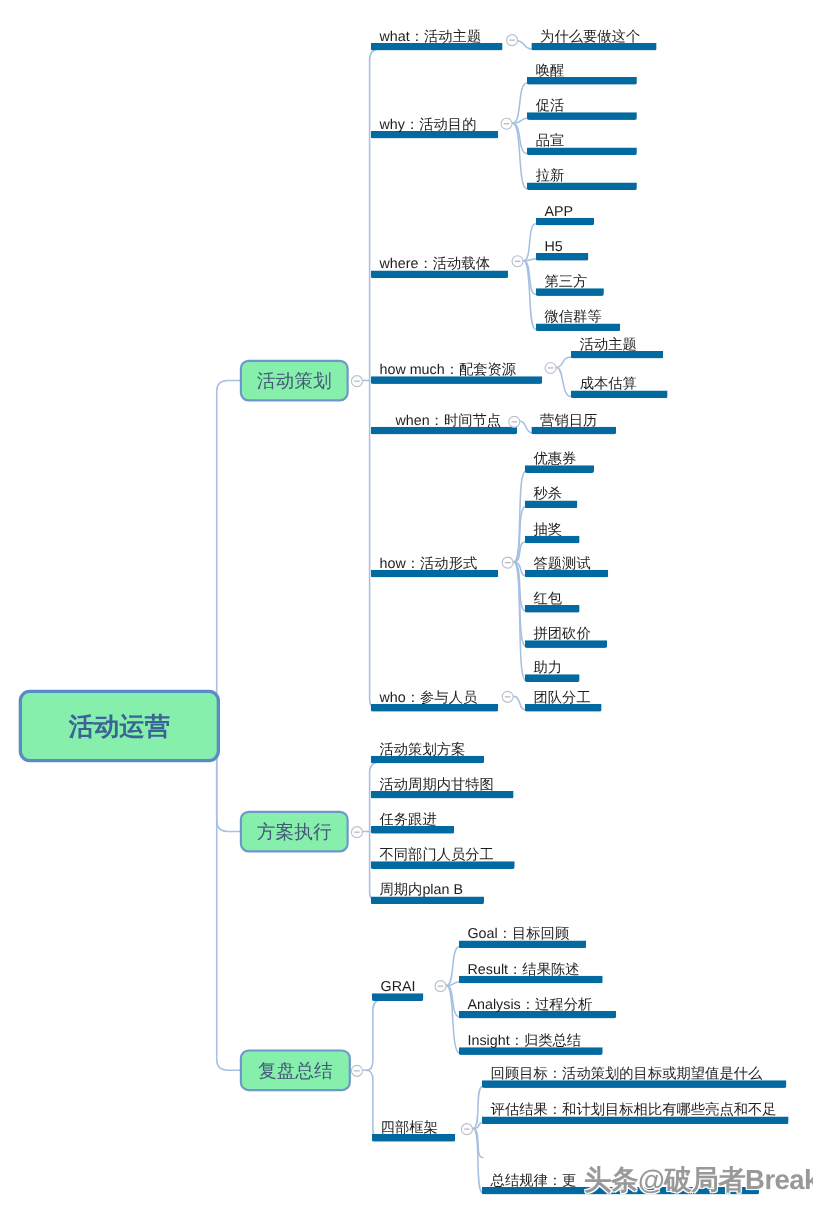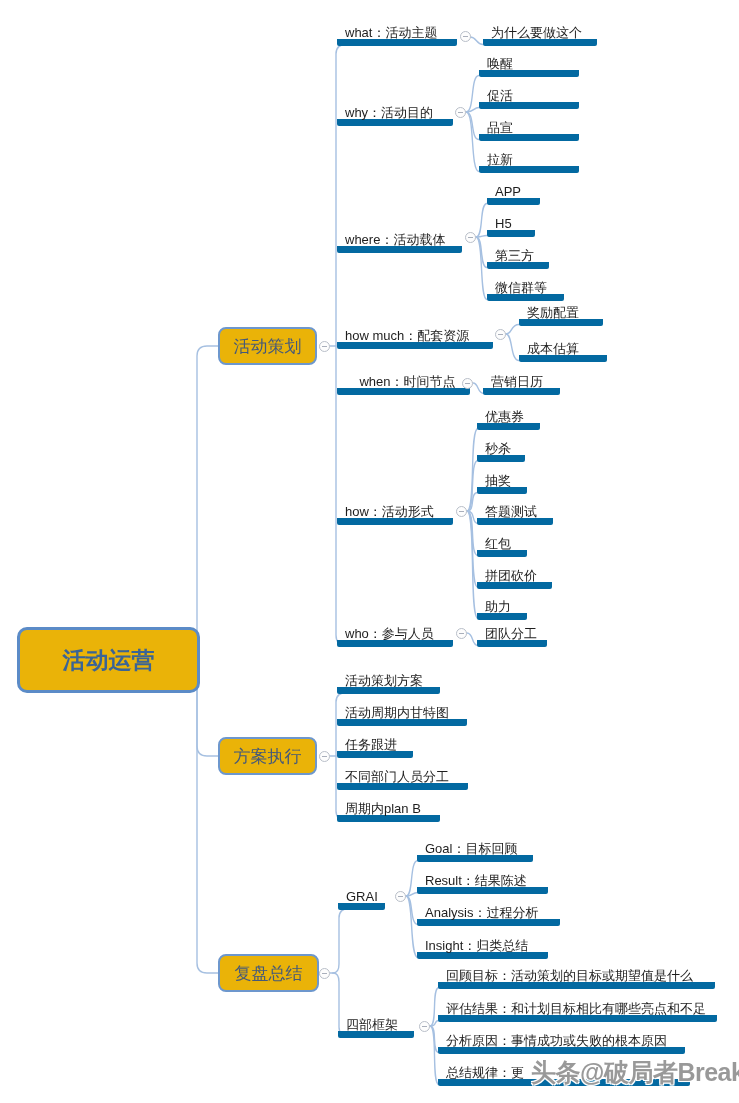--- a/index.html
+++ b/index.html
@@ -5,21 +5,21 @@
   html,body{margin:0;padding:0;background:#fff;}
   body{width:739px;height:1103px;position:relative;overflow:hidden;
        font-family:"Liberation Sans","DejaVu Sans",sans-serif;}
   #canvas{position:absolute;inset:0;width:739px;height:1103px;background:#fff;}
   #wires{position:absolute;left:0;top:0;z-index:1;}
   .lnode{position:absolute;z-index:2;box-sizing:border-box;height:23px;
          border-bottom:7px solid #0369a1;border-radius:2px;
          font-size:13px;line-height:19px;color:#1e1e1e;
          padding-left:8px;white-space:nowrap;}
   .bnode{position:absolute;z-index:2;box-sizing:border-box;
-         border:2px solid #6d97cd;border-radius:8px;background:#eab308;
+         border:2px solid #6d97cd;border-radius:8px;background:#86efac;
          color:#44597a;font-size:17px;display:flex;align-items:center;
          justify-content:center;white-space:nowrap;}
   .root{border-width:3px;border-color:#5b8bc7;border-radius:10px;
         font-size:23px;font-weight:bold;color:#3a6496;}
   .micon{position:absolute;z-index:3;width:11px;height:11px;box-sizing:border-box;
          border:1px solid #b9bfc9;border-radius:50%;background:#fdfdfd;cursor:pointer;}
   .micon::after{content:"";position:absolute;left:2px;right:2px;top:4px;height:1px;background:#a9afbb;}
   .wm{position:absolute;z-index:5;left:531px;top:1056px;font-size:25px;font-weight:bold;
       color:rgba(148,148,148,.95);letter-spacing:-0.5px;white-space:nowrap;
       text-shadow:-1px -1px 0 #fff,1px -1px 0 #fff,-1px 1px 0 #fff,1px 1px 0 #fff,0 0 2px #fff;}
@@ -101,21 +101,21 @@
 
   <div class="lnode" style="left:483px;top:23px;width:114px;">为什么要做这个</div>
   <div class="lnode" style="left:479px;top:54px;width:100px;">唤醒</div>
   <div class="lnode" style="left:479px;top:86px;width:100px;">促活</div>
   <div class="lnode" style="left:479px;top:118px;width:100px;">品宣</div>
   <div class="lnode" style="left:479px;top:150px;width:100px;">拉新</div>
   <div class="lnode" style="left:487px;top:182px;width:53px;">APP</div>
   <div class="lnode" style="left:487px;top:214px;width:48px;">H5</div>
   <div class="lnode" style="left:487px;top:246px;width:62px;">第三方</div>
   <div class="lnode" style="left:487px;top:278px;width:77px;">微信群等</div>
-  <div class="lnode" style="left:519px;top:303px;width:84px;">奖励配置</div>
+  <div class="lnode" style="left:519px;top:303px;width:84px;">活动主题</div>
   <div class="lnode" style="left:519px;top:339px;width:88px;">成本估算</div>
   <div class="lnode" style="left:483px;top:372px;width:77px;">营销日历</div>
   <div class="lnode" style="left:477px;top:407px;width:63px;">优惠券</div>
   <div class="lnode" style="left:477px;top:439px;width:48px;">秒杀</div>
   <div class="lnode" style="left:477px;top:471px;width:50px;">抽奖</div>
   <div class="lnode" style="left:477px;top:502px;width:76px;">答题测试</div>
   <div class="lnode" style="left:477px;top:534px;width:50px;">红包</div>
   <div class="lnode" style="left:477px;top:566px;width:75px;">拼团砍价</div>
   <div class="lnode" style="left:477px;top:597px;width:50px;">助力</div>
   <div class="lnode" style="left:477px;top:624px;width:70px;">团队分工</div>
@@ -128,21 +128,20 @@
 
   <div class="lnode" style="left:338px;top:887px;width:47px;">GRAI</div>
   <div class="lnode" style="left:417px;top:839px;width:116px;">Goal：目标回顾</div>
   <div class="lnode" style="left:417px;top:871px;width:131px;">Result：结果陈述</div>
   <div class="lnode" style="left:417px;top:903px;width:143px;">Analysis：过程分析</div>
   <div class="lnode" style="left:417px;top:936px;width:131px;">Insight：归类总结</div>
 
   <div class="lnode" style="left:338px;top:1015px;width:76px;">四部框架</div>
   <div class="lnode" style="left:438px;top:966px;width:277px;">回顾目标：活动策划的目标或期望值是什么</div>
   <div class="lnode" style="left:438px;top:999px;width:279px;">评估结果：和计划目标相比有哪些亮点和不足</div>
-  <div class="lnode" style="left:438px;top:1031px;width:247px;">分析原因：事情成功或失败的根本原因</div>
   <div class="lnode" style="left:438px;top:1063px;width:252px;">总结规律：更</div>
 
   <div class="micon" style="left:460px;top:31px;"></div>
   <div class="micon" style="left:455px;top:107px;"></div>
   <div class="micon" style="left:465px;top:232px;"></div>
   <div class="micon" style="left:495px;top:329px;"></div>
   <div class="micon" style="left:462px;top:378px;"></div>
   <div class="micon" style="left:456px;top:506px;"></div>
   <div class="micon" style="left:456px;top:628px;"></div>
   <div class="micon" style="left:319px;top:341px;"></div>

